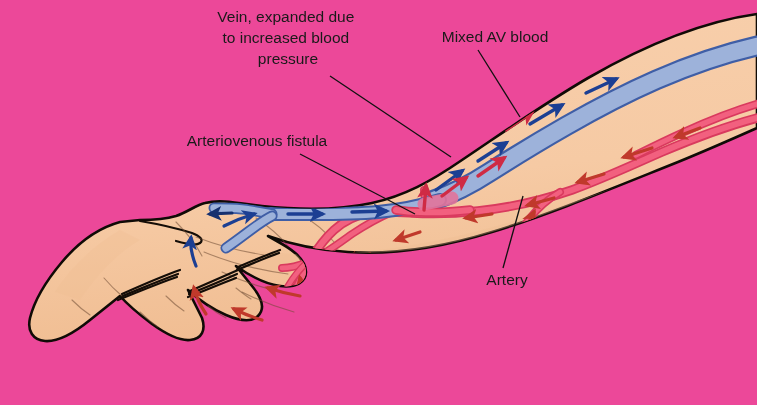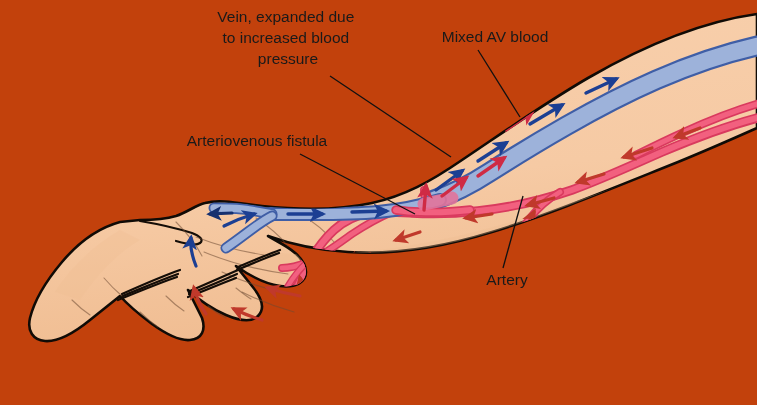--- a/index.html
+++ b/index.html
@@ -8,21 +8,21 @@
     padding: 0;
     background: #ffffff;
   }
   body {
     font-family: "Liberation Sans", sans-serif;
   }
   #stage {
     position: relative;
     width: 757px;
     height: 405px;
-    background: #c2410c;
+    background: #ec4899;
     overflow: hidden;
   }
   #diagram {
     display: block;
     width: 757px;
     height: 405px;
   }
   .label-text {
     font-family: "Liberation Sans", sans-serif;
     font-size: 15.5px;

